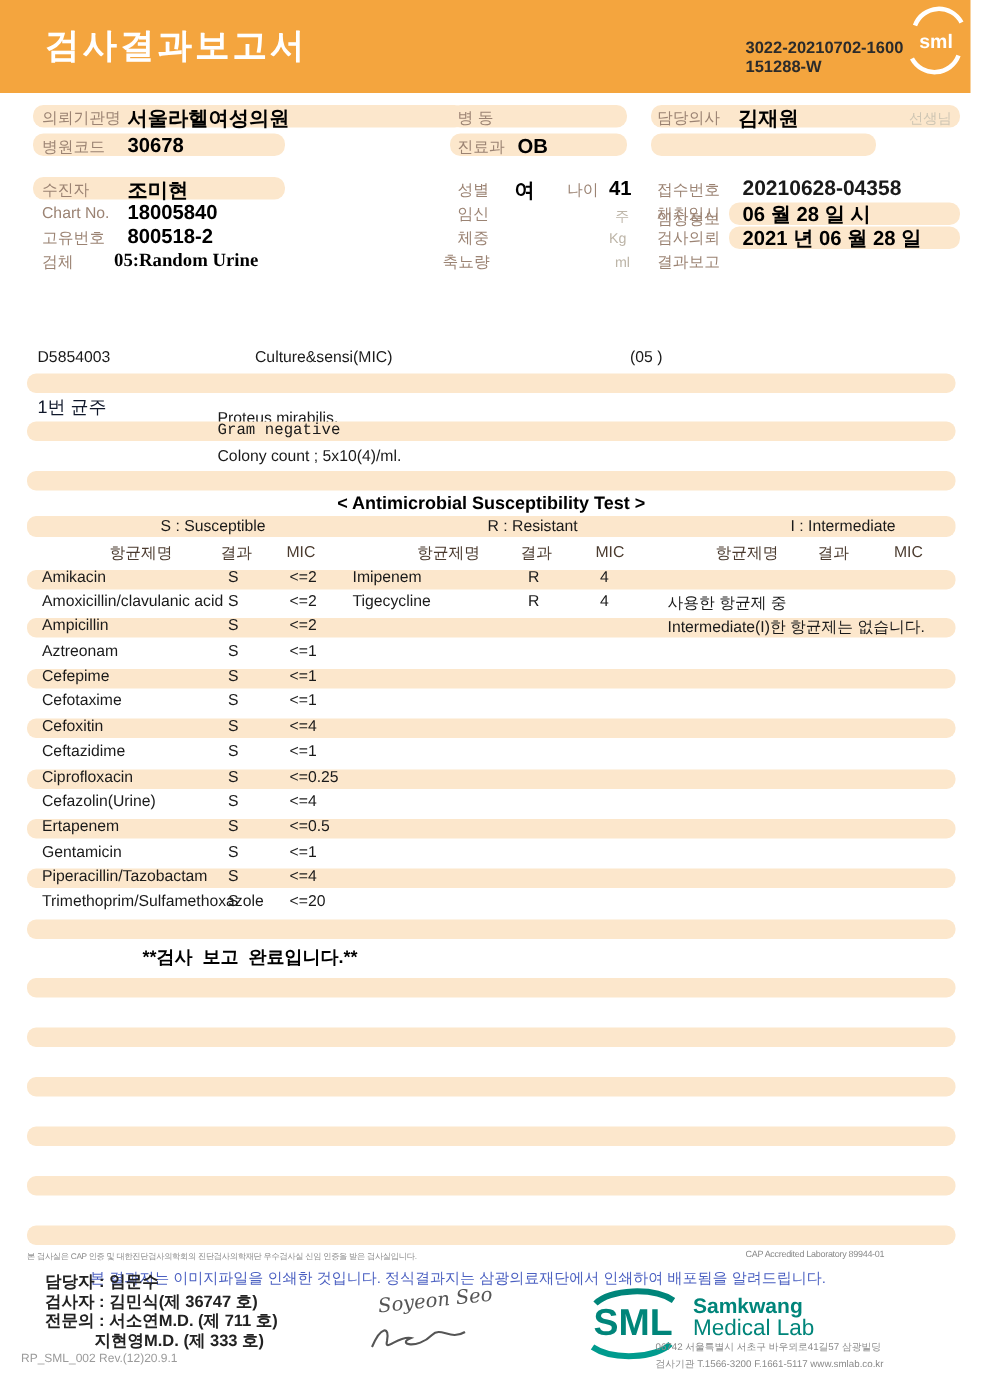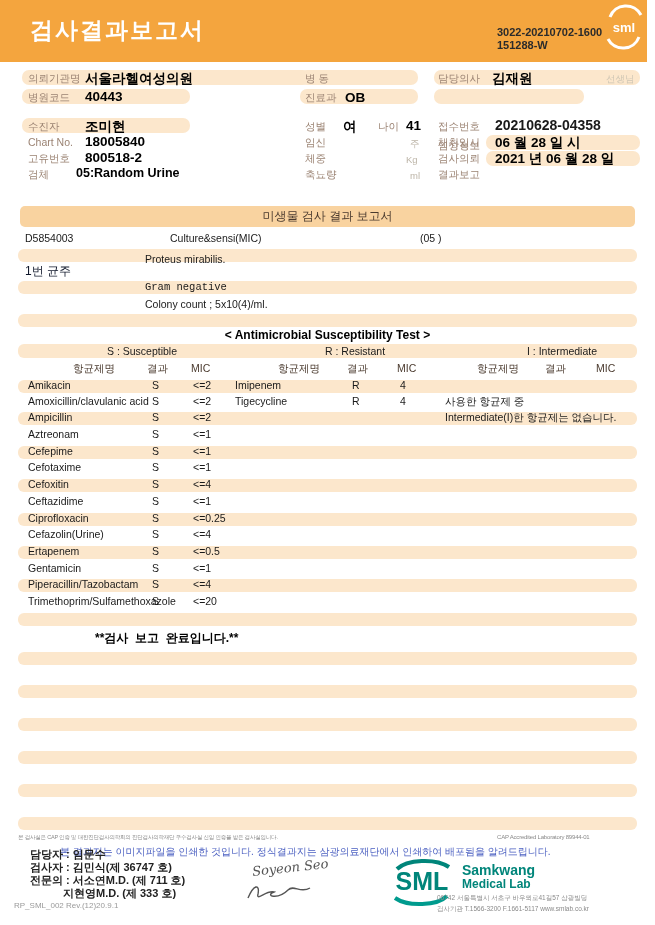--- a/index.html
+++ b/index.html
@@ -42,21 +42,21 @@
   .completion-msg{left:95px;top:630px;font-size:12px;font-weight:bold;color:#000;white-space:pre;}
   .completion-rep{left:290px;top:631px;font-size:11.5px;color:#111;}
 
   .tiny{font-size:5.5px;color:#8a8a8a;letter-spacing:-0.2px;}
   .notice{left:60px;top:845px;font-size:10px;color:#4a5fc1;}
   .staff{font-size:11px;font-weight:bold;color:#222;}
   .sig{left:252px;top:860px;font-family:"DejaVu Serif",serif;font-style:italic;font-size:13px;
        color:#555;transform:rotate(-6deg);}
   .teal{color:#00857a;}
   .logo-name1{left:462px;top:862px;font-size:14px;font-weight:bold;}
-  .logo-name2{left:462px;top:877px;font-size:12px;font-weight:bold;}
+  .logo-name2{left:462px;top:877px;font-size:15px;font-weight:normal;}
   .addr{font-size:6.5px;color:#8a8a8a;}
   .doccode{left:14px;top:901px;font-size:8px;color:#9a9a9a;}
 </style>
 </head>
 <body>
 
 <div class="page">
 
   <div class="banner">
     <div class="abs banner-title">검사결과보고서</div>
@@ -79,65 +79,62 @@
   <div class="hl" style="left:300px;top:70px;width:118px;"></div>
   <div class="hl" style="left:300px;top:89px;width:118px;"></div>
   <div class="hl" style="left:434px;top:70px;width:206px;"></div>
   <div class="hl" style="left:434px;top:89px;width:150px;"></div>
   <div class="hl" style="left:486px;top:135px;width:154px;"></div>
   <div class="hl" style="left:486px;top:151px;width:154px;"></div>
 
   <div class="abs lbl" style="left:28px;top:72px;">의뢰기관명</div>
   <div class="abs val-lg" style="left:85px;top:70px;">서울라헬여성의원</div>
   <div class="abs lbl" style="left:28px;top:91px;">병원코드</div>
-  <div class="abs val-lg" style="left:85px;top:89px;">40443</div>
+  <div class="abs val-lg" style="left:85px;top:89px;">30678</div>
   <div class="abs lbl" style="left:28px;top:120px;">수진자</div>
   <div class="abs val-lg" style="left:85px;top:118px;">조미현</div>
   <div class="abs lbl" style="left:28px;top:136px;">Chart No.</div>
   <div class="abs val-lg" style="left:85px;top:134px;">18005840</div>
   <div class="abs lbl" style="left:28px;top:152px;">고유번호</div>
   <div class="abs val-lg" style="left:85px;top:150px;">800518-2</div>
   <div class="abs lbl" style="left:28px;top:168px;">검체</div>
-  <div class="abs val" style="left:76px;top:166px;">05:Random Urine</div>
+  <div class="abs val" style="left:76px;top:166px;font-family:Liberation Serif, serif;">05:Random Urine</div>
 
   <div class="abs lbl" style="left:305px;top:72px;">병 동</div>
   <div class="abs lbl" style="left:305px;top:91px;">진료과</div>
   <div class="abs val-lg" style="left:345px;top:90px;">OB</div>
   <div class="abs lbl" style="left:305px;top:120px;">성별</div>
   <div class="abs val-lg" style="left:343px;top:118px;">여</div>
   <div class="abs lbl" style="left:378px;top:120px;">나이</div>
   <div class="abs val-lg" style="left:406px;top:118px;">41</div>
   <div class="abs lbl" style="left:305px;top:136px;">임신</div>
   <div class="abs unit" style="left:410px;top:138px;">주</div>
   <div class="abs lbl" style="left:305px;top:152px;">체중</div>
   <div class="abs unit" style="left:406px;top:154px;">Kg</div>
-  <div class="abs lbl" style="left:305px;top:168px;">축뇨량</div>
+  <div class="abs lbl" style="left:295px;top:168px;">축뇨량</div>
   <div class="abs unit" style="left:410px;top:170px;">ml</div>
 
   <div class="abs lbl" style="left:438px;top:72px;">담당의사</div>
   <div class="abs val-lg" style="left:492px;top:70px;">김재원</div>
   <div class="abs faint" style="left:606px;top:73px;">선생님</div>
   <div class="abs lbl" style="left:438px;top:91px;margin-top:48px;">임상정보</div>
   <div class="abs lbl" style="left:438px;top:120px;">접수번호</div>
   <div class="abs" style="left:495px;top:117px;font-size:14px;font-weight:bold;">20210628-04358</div>
   <div class="abs lbl" style="left:438px;top:136px;">채취일시</div>
   <div class="abs val-lg" style="left:495px;top:134px;">06 월 28 일 시</div>
   <div class="abs lbl" style="left:438px;top:152px;">검사의뢰</div>
   <div class="abs val-lg" style="left:495px;top:150px;">2021 년 06 월 28 일</div>
   <div class="abs lbl" style="left:438px;top:168px;">결과보고</div>
 
-  <div class="micro-bar">
-    <span>미생물 검사 결과 보고서</span>
-  </div>
   <div class="abs sm" style="left:25px;top:232px;">D5854003</div>
   <div class="abs sm" style="left:170px;top:232px;">Culture&amp;sensi(MIC)</div>
   <div class="abs sm" style="left:420px;top:232px;">(05 )</div>
   <div class="stripe" style="top:249px;"></div>
   <div class="abs" style="left:25px;top:263px;font-size:12px;color:#0f172a;">1번 균주</div>
-  <div class="abs sm" style="left:145px;top:253px;">Proteus mirabilis.</div>
+  <div class="abs sm" style="left:145px;top:273px;">Proteus mirabilis.</div>
   <div class="stripe" style="top:281px;"></div>
   <div class="abs sm" style="left:145px;top:281px;font-family:Liberation Mono, monospace;">Gram negative</div>
   <div class="abs sm" style="left:145px;top:298px;">Colony count ; 5x10(4)/ml.</div>
   <div class="stripe" style="top:314px;"></div>
 
   <div class="abs ast-title">&lt; Antimicrobial Susceptibility Test &gt;</div>
   <div class="legend-stripe"></div>
   <div class="abs sm" style="left:107px;top:345px;">S : Susceptible</div>
   <div class="abs sm" style="left:325px;top:345px;">R : Resistant</div>
   <div class="abs sm" style="left:527px;top:345px;">I : Intermediate</div>

